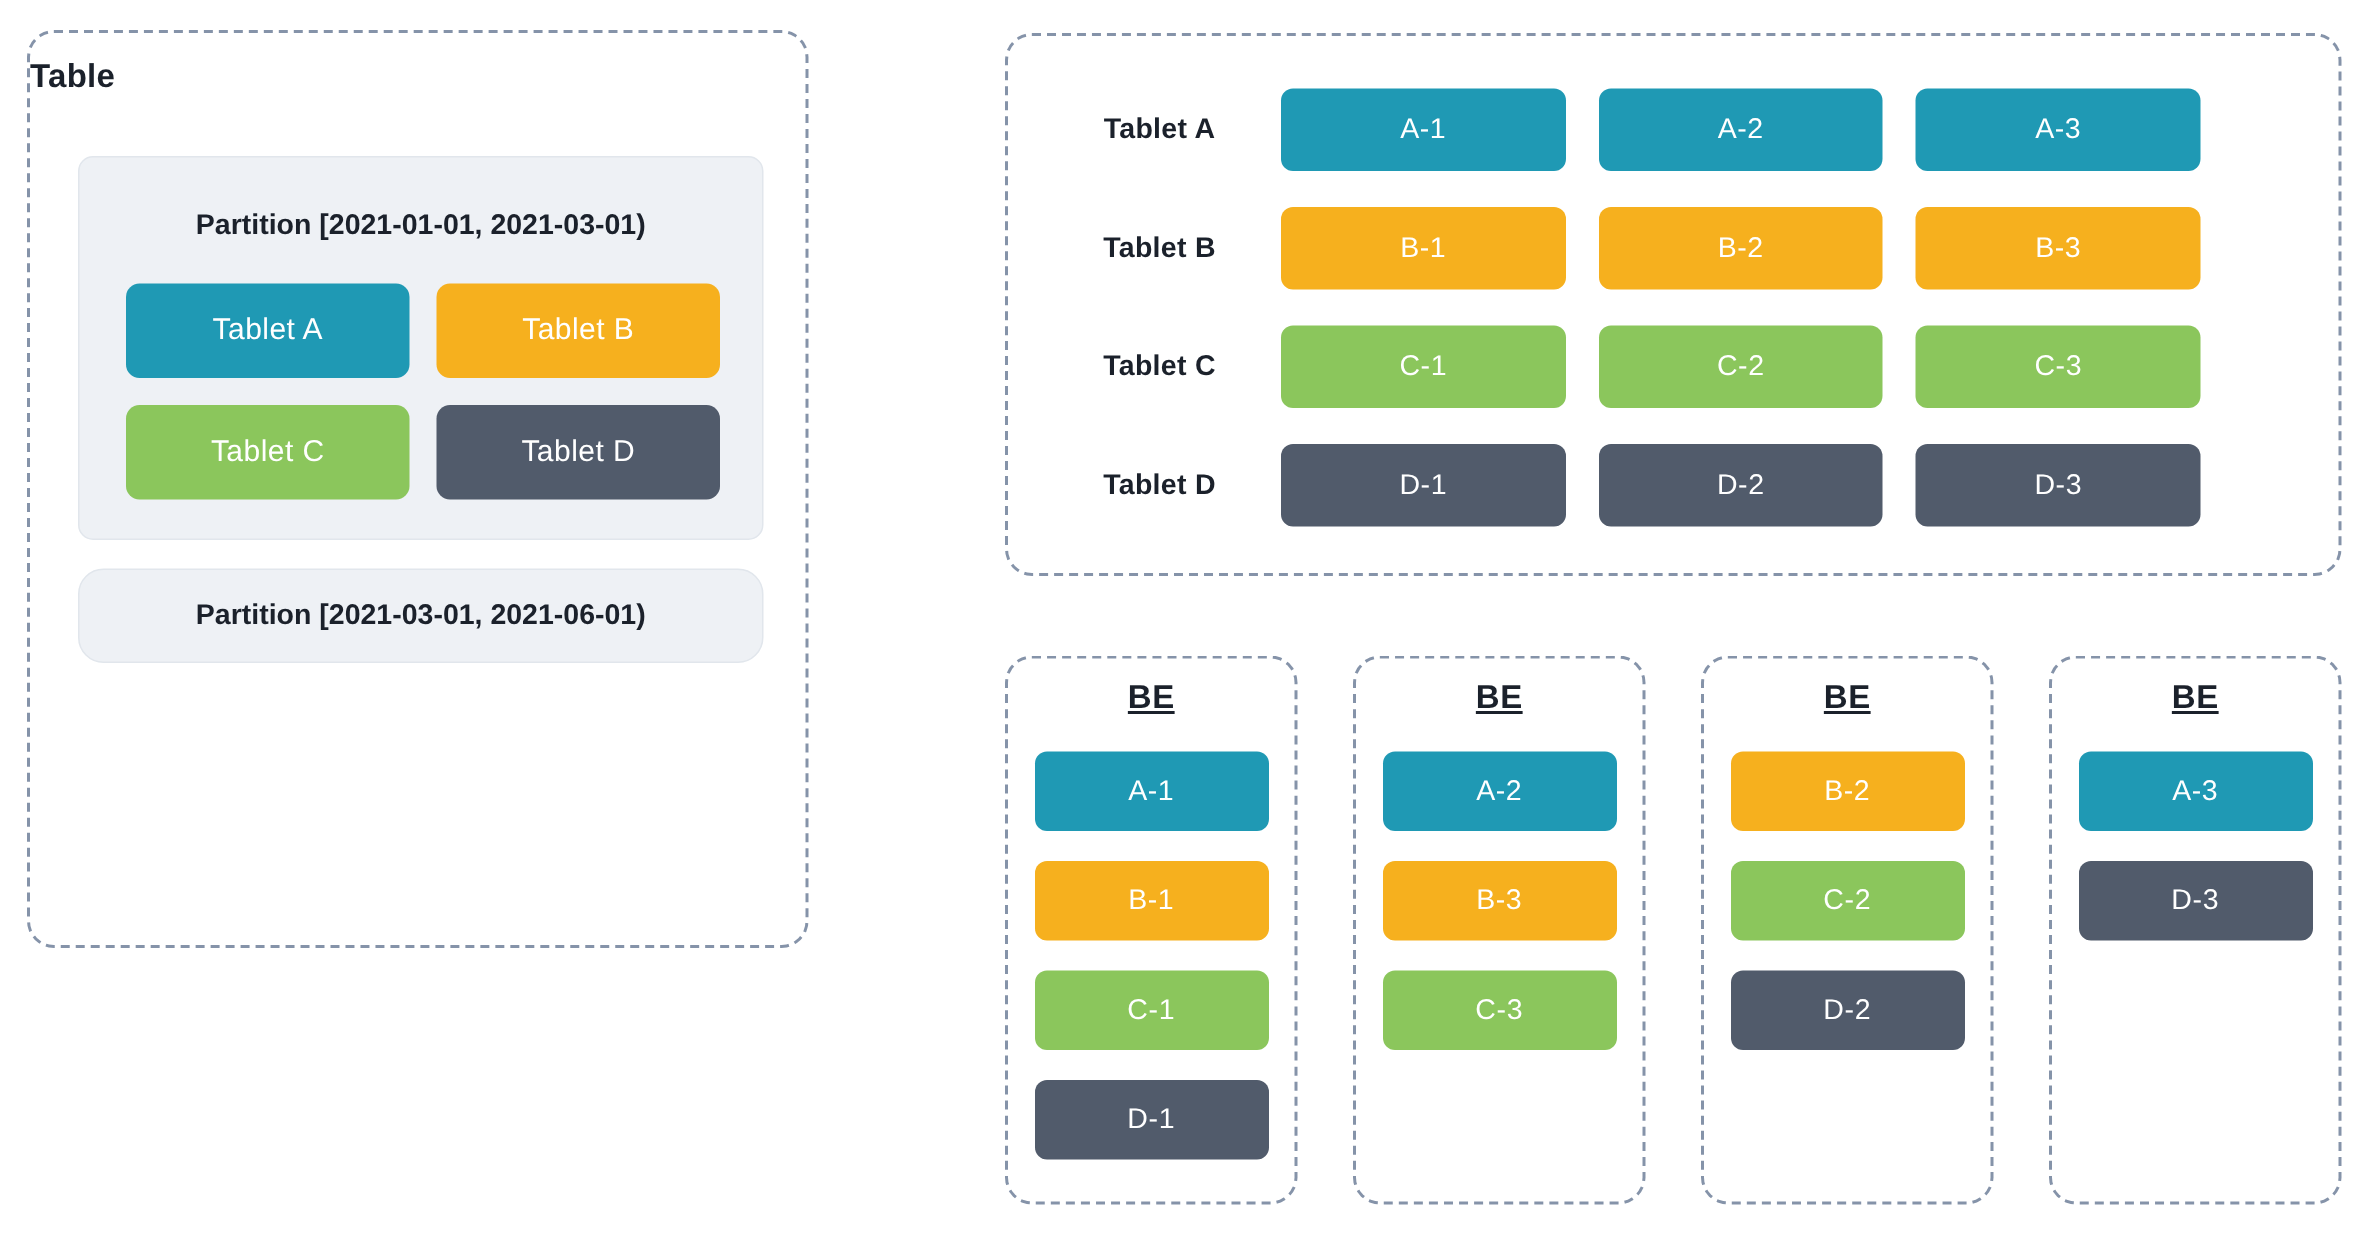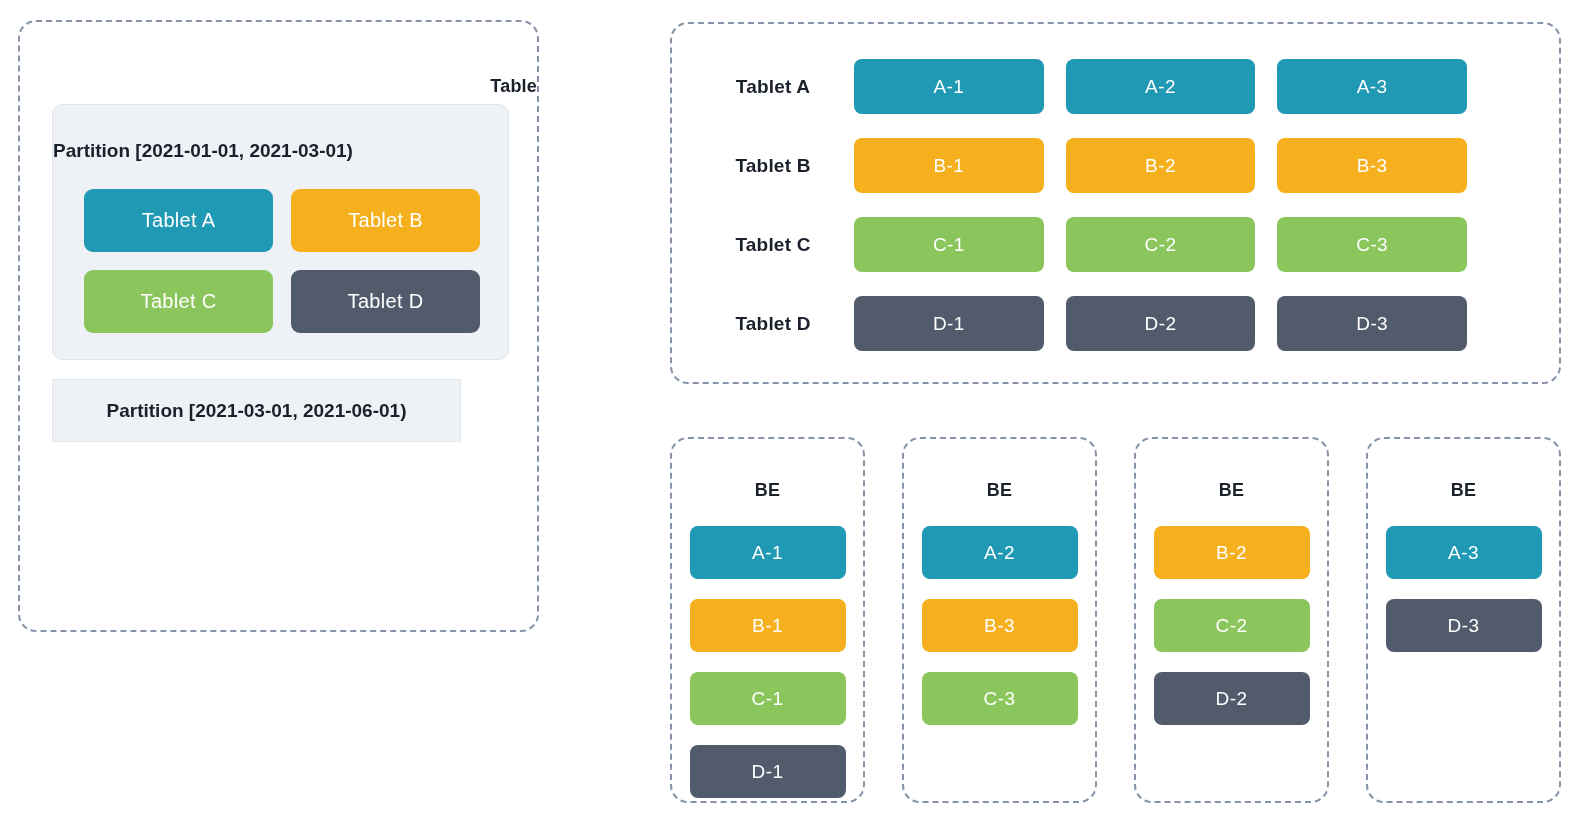--- a/index.html
+++ b/index.html
@@ -11,61 +11,61 @@
   #canvas{position:relative;width:1584px;height:830px;background:var(--canvas-bg,#ffffff);}
 
   .dashed{
     position:absolute;box-sizing:border-box;
     border:2px dashed var(--dashed,#8593A9);
     border-radius:18px;background:transparent;
   }
 
   
   #table-box{left:18px;top:20px;width:521px;height:612px;}
-  .table-title{margin-top:50px;line-height:28px;text-align:right;font-size:18px;font-weight:700;letter-spacing:.2px;}
+  .table-title{margin-top:15px;line-height:28px;text-align:left;font-size:22px;font-weight:700;letter-spacing:.2px;}
 
   .partition-panel{
     position:absolute;left:32px;top:82px;width:457px;height:256px;box-sizing:border-box;
     background:var(--panel-bg,#EEF1F5);border:1px solid var(--panel-border,#E1E6EC);border-radius:10px;
   }
-  .partition-label{margin-top:34px;line-height:24px;font-size:19px;font-weight:600;}
+  .partition-label{margin-top:34px;line-height:24px;text-align:center;font-size:19px;font-weight:600;}
   .tablet-grid{
     position:absolute;left:31px;top:84px;
     display:grid;grid-template-columns:189px 189px;column-gap:18px;row-gap:18px;
   }
   .big-chip{
     height:63px;border-radius:9px;
     display:flex;align-items:center;justify-content:center;
     color:var(--chip-text,#ffffff);font-size:20px;font-weight:500;letter-spacing:.3px;
   }
 
   .partition-bar{
-    position:absolute;left:32px;width:409px;height:63px;box-sizing:border-box;
-    background:var(--panel-bg,#EEF1F5);border:1px solid var(--panel-border,#E1E6EC);border-radius:1px;
+    position:absolute;left:32px;width:457px;height:63px;box-sizing:border-box;
+    background:var(--panel-bg,#EEF1F5);border:1px solid var(--panel-border,#E1E6EC);border-radius:17px;
     display:flex;align-items:center;justify-content:center;
     font-size:19px;font-weight:600;
   }
   .bar-0{top:357px}.bar-1{top:437px}.bar-2{top:517px}
 
   
   #matrix-box{left:670px;top:22px;width:891px;height:362px;}
   .matrix-rows{position:absolute;left:0;right:0;top:35px;display:flex;flex-direction:column;row-gap:24px;}
   .tablet-row{display:flex;align-items:center;height:55px;padding:0 92px 0 40px;}
   .tablet-row-label{width:122px;text-align:center;font-size:19px;font-weight:600;letter-spacing:.2px;}
   .row-chips{flex:1;display:flex;column-gap:22px;margin-left:20px;}
   .rep-chip{
     flex:1;height:55px;border-radius:8px;
     display:flex;align-items:center;justify-content:center;
     color:var(--chip-text,#ffffff);font-size:19px;font-weight:500;letter-spacing:.4px;
   }
 
   
   .be-node{top:437px;width:195px;height:366px;}
   #be-0{left:670px}#be-1{left:902px}#be-2{left:1134px}#be-3{left:1366px}
-  .be-title{margin-top:38px;line-height:26px;text-align:center;font-size:18px;font-weight:700;letter-spacing:.3px;}
+  .be-title{margin-top:13px;line-height:26px;text-align:center;font-size:22px;font-weight:700;letter-spacing:.3px;text-decoration:underline;}
   .be-chips{margin-top:23px;display:flex;flex-direction:column;align-items:center;row-gap:20px;}
   .be-chip{
     width:156px;height:53px;border-radius:8px;
     display:flex;align-items:center;justify-content:center;
     color:var(--chip-text,#ffffff);font-size:19px;font-weight:500;letter-spacing:.4px;
   }
 </style>
 </head>
 <body>
 

